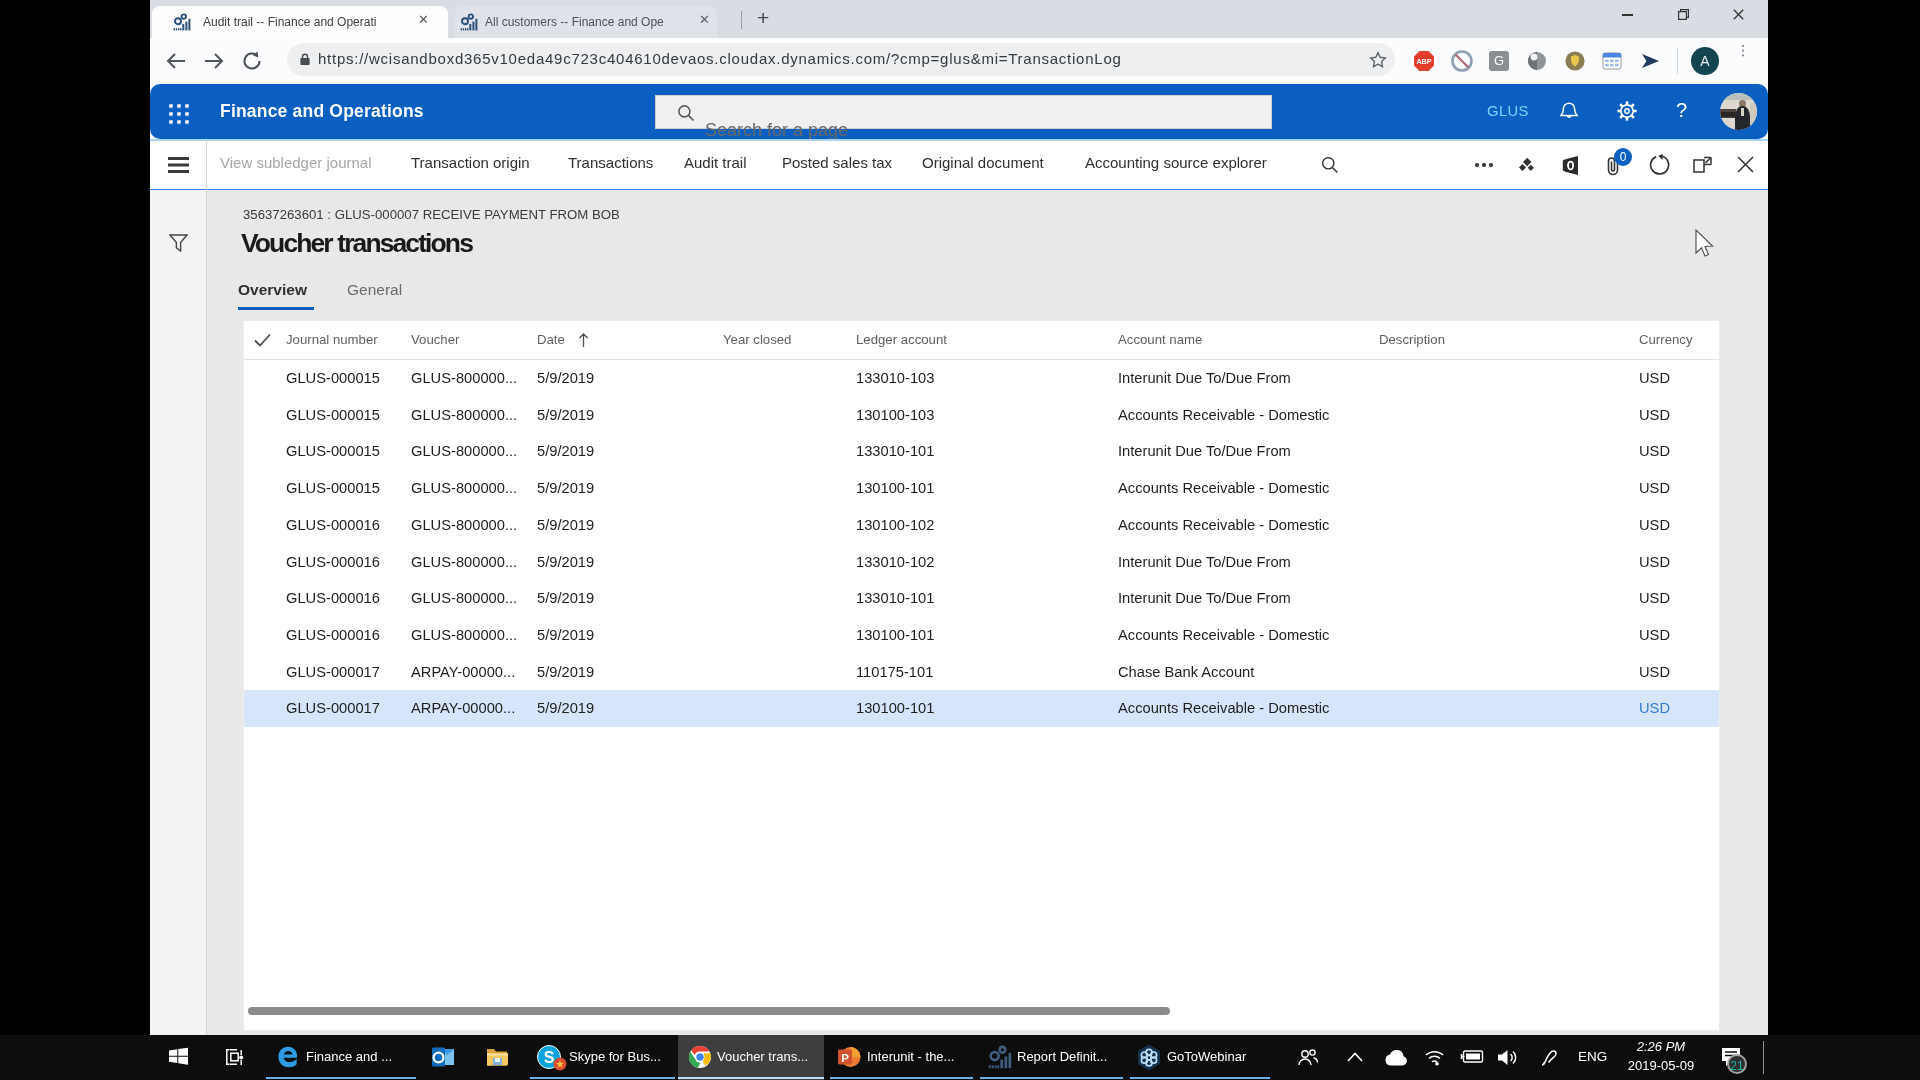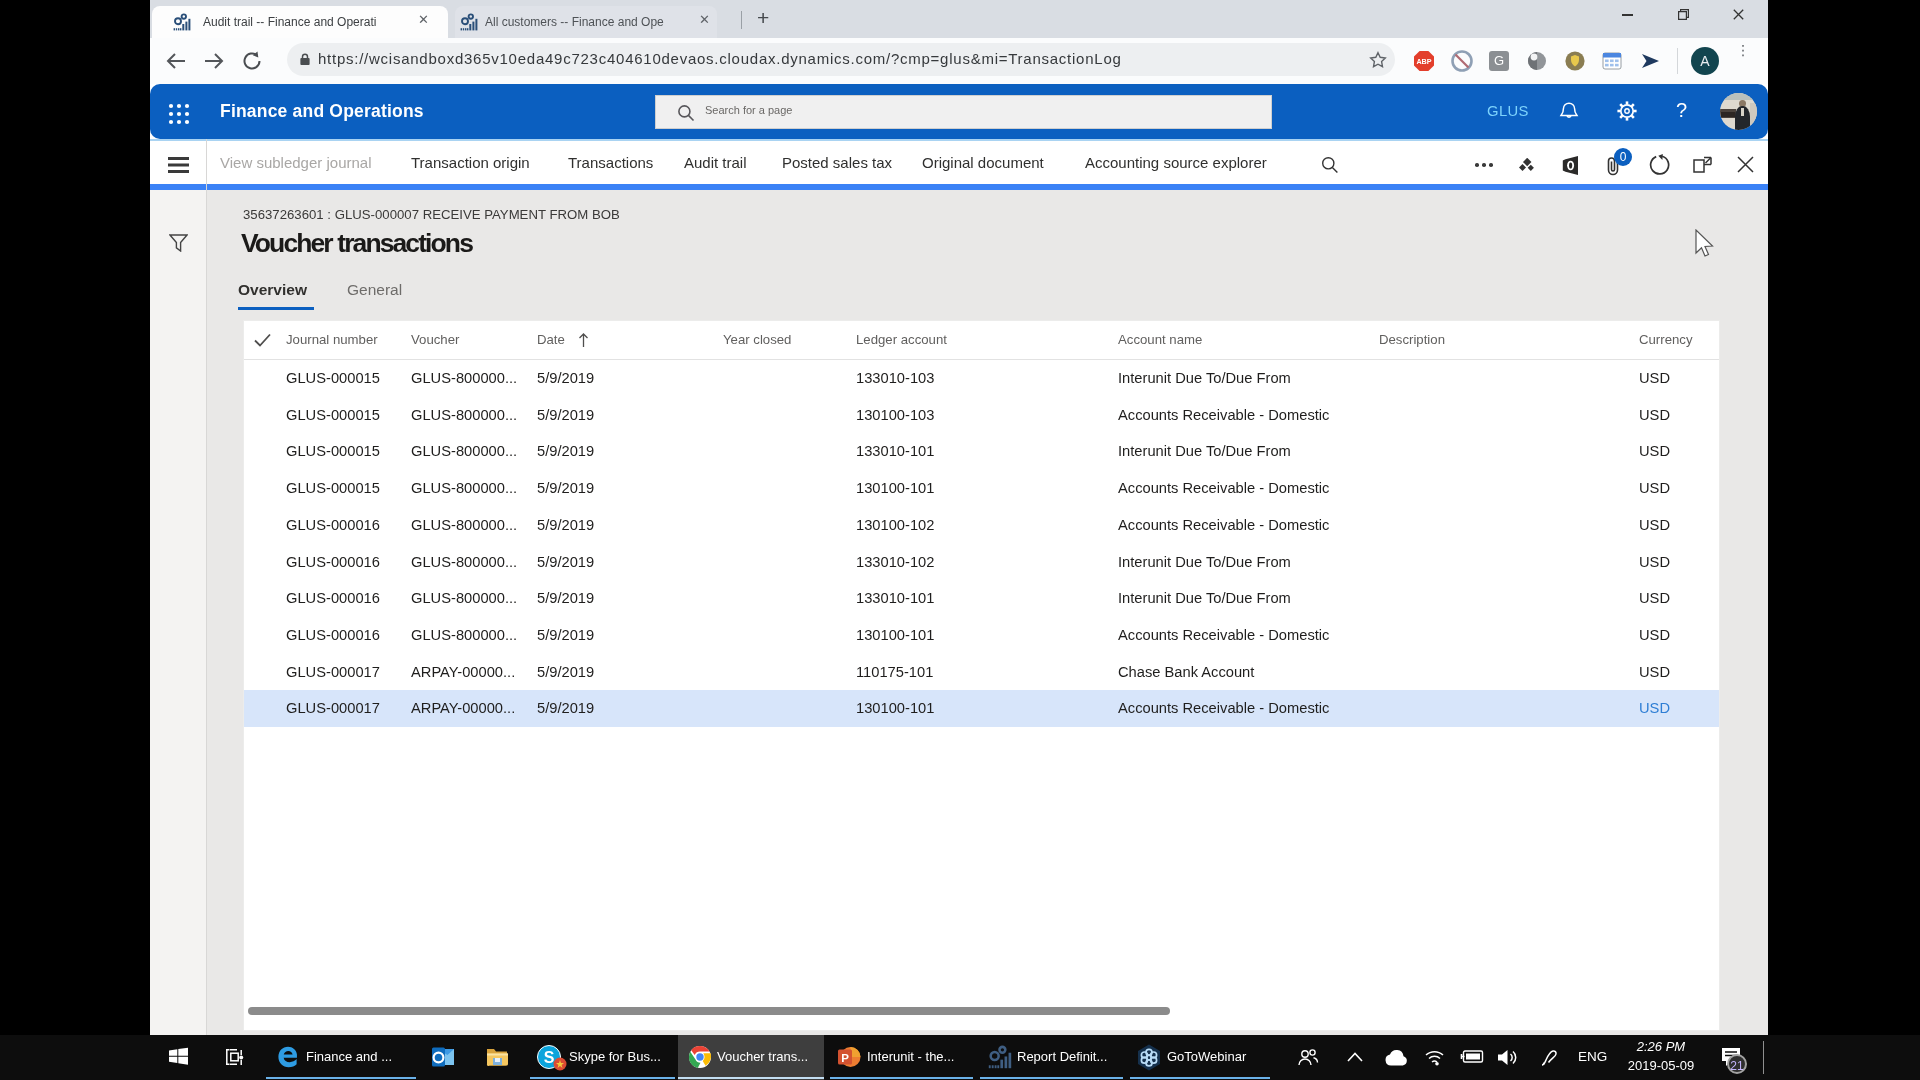--- a/index.html
+++ b/index.html
@@ -14,21 +14,21 @@
   .tabtitle { position:absolute; top:9px; font-size:12px; color:#3d4043; white-space:nowrap; overflow:hidden; }
   .tabx { position:absolute; top:6px; font-size:13px; color:#5f6368; }
   #toolbar { position:absolute; left:0; top:38px; width:1618px; height:46px; background:#fbfcfd; }
   #urlpill { position:absolute; left:137px; top:5px; width:1108px; height:33px; border-radius:17px; background:#edeff1; }
   #urltext { position:absolute; left:168px; top:12px; font-size:15px; color:#36393c; letter-spacing:0.75px; }
   
   #bluebar { position:absolute; left:0; top:84px; width:1618px; height:55px; background:#0b5fc0;border-radius:10px; }
   #appname { position:absolute; left:70px; top:17px; color:#fff; font-size:17.5px; font-weight:bold; letter-spacing:0.2px; }
   #searchbox { position:absolute; left:505px; top:11px; width:617px; height:34px; background:#f0f0f0; border:1px solid #cfcfcf; }
   
-  #actionrow { position:absolute; left:0; top:139px; width:1618px; height:51px; background:#fff; border-bottom:6px solid #3b82f6; }
+  #actionrow { position:absolute; left:0; top:139px; width:1618px; height:51px; background:#fff; border-bottom:1px solid #3b82f6; }
   .navitem { position:absolute; top:15px; font-size:15px; color:#30302f; white-space:nowrap; }
   
   #sidebar { position:absolute; left:0; top:190px; width:56px; height:845px; background:#f4f3f2; }
   #sideline { position:absolute; left:56px; top:139px; width:1px; height:896px; background:#d8d7d6; }
   #content { position:absolute; left:57px; top:190px; width:1561px; height:845px; background:#e9e8e7; }
   
   #grid { position:absolute; left:93px; top:320px; width:1477px; height:711px; background:#fff; border:1px solid #ececeb; }
   .hcell { position:absolute; top:0; height:38px; line-height:38px; font-size:13.2px; color:#605f5e; white-space:nowrap; }
   .row { position:absolute; left:0; width:1475px; height:37px; }
   .cell { position:absolute; font-size:14.7px; color:#1f1e1d; line-height:37px; white-space:nowrap; }
@@ -164,21 +164,21 @@
             <circle cx="11" cy="19" r="2.1"></circle>
             <circle cx="19" cy="19" r="2.1"></circle>
           </g>
         </svg>
       <div id="appname">Finance and Operations</div>
       <div id="searchbox">
         <svg class="abs" style="left:21px;top:8px" width="18" height="18" viewBox="0 0 17 17">
             <circle cx="7" cy="7" r="5.2" fill="none" stroke="#57565a" stroke-width="1.5"></circle>
             <line x1="10.8" y1="10.8" x2="15.6" y2="15.6" stroke="#57565a" stroke-width="1.5"></line>
           </svg>
-        <div class="abs" style="left:49px;top:8px;font-size:11px;color:#6a6866;">Search for a page</div>
+        <div class="abs" style="left:49px;top:24px;font-size:18px;color:#6a6866;">Search for a page</div>
       </div>
       <div class="abs" style="left:1337px;top:19px;color:#7dd3fc;font-size:14.8px;letter-spacing:0.4px;">GLUS</div>
       <svg class="abs" style="left:1409px;top:17px" width="20" height="21" viewBox="0 0 20 21">
           <path fill="none" stroke="#fff" stroke-width="1.5" d="M10 2.2 a5.6 5.6 0 0 1 5.6 5.6 c0 4.4 1.8 5.6 2.4 6.6 H2 c0.6 -1 2.4 -2.2 2.4 -6.6 A5.6 5.6 0 0 1 10 2.2 Z M7.8 14.6 a2.3 2.3 0 0 0 4.4 0"></path>
         </svg>
       <svg class="abs" style="left:1466px;top:16px" width="22" height="22" viewBox="0 0 22 22">
           <g fill="none" stroke="#fff">
             <circle cx="11" cy="11" r="6.2" stroke-width="1.7"></circle>
             <g stroke-width="2.6">
               <line x1="11" y1="1.4" x2="11" y2="4.4"></line>
@@ -509,19 +509,19 @@
       </svg>
     <div class="tbtext" style="left:1578px;font-size:13.5px;">ENG</div>
     <div class="tbtext" style="left:1625px;top:4px;width:72px;text-align:center;font-style:italic;">2:26 PM</div>
     <div class="tbtext" style="left:1625px;top:23px;width:72px;text-align:center;">2019-05-09</div>
     <svg class="abs" style="left:1720px;top:12px" width="22" height="21" viewBox="0 0 22 21">
         <path fill="#fff" d="M2 1 h18 v13 h-9 l-5 5 v-5 H2 Z"></path>
         <g stroke="#0d0d0d" stroke-width="1.4">
           <path d="M5 5 h12 M5 8.5 h12"></path>
         </g>
       </svg>
-    <div class="abs" style="left:1727px;top:19px;width:20px;height:20px;border-radius:50%;background:#2e2e2e;border:2px solid #a2a2a2;color:#c4b5fd;font-size:12px;text-align:center;line-height:20px;">21</div>
+    <div class="abs" style="left:1727px;top:19px;width:20px;height:20px;border-radius:50%;background:#2e2e2e;border:2px solid #a2a2a2;color:#14b8a6;font-size:12px;text-align:center;line-height:20px;">21</div>
     <div class="abs" style="left:1763px;top:6px;width:1px;height:33px;background:#8f8f8f;"></div>
   </div>
   <svg class="abs" style="left:1695px;top:229px" width="22" height="30" viewBox="0 0 22 30">
       <path d="M1 1 L1 24 L6.5 18.8 L10 27 L13.5 25.5 L10 17.5 L17.5 17 Z" fill="#fff" stroke="#555" stroke-width="1.2"></path>
     </svg>
 </div>
 
 </body></html>

